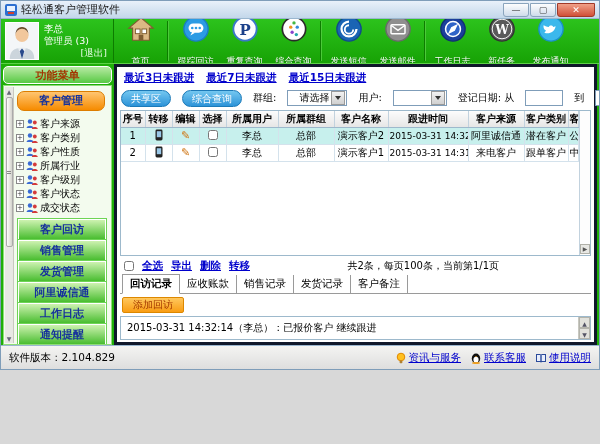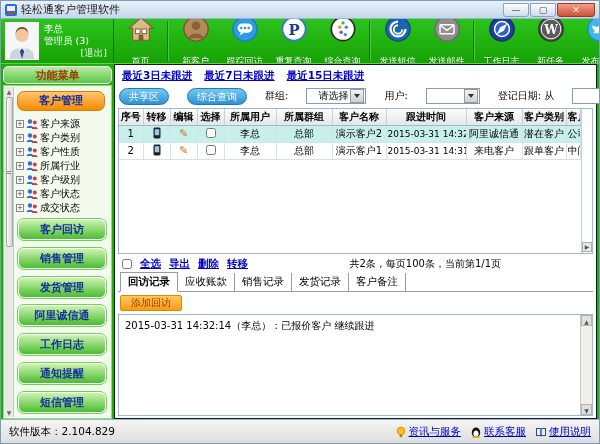--- a/index.html
+++ b/index.html
@@ -1,17 +1,17 @@
 <!DOCTYPE html>
 <html><head>
 <meta charset="utf-8">
 <style>
   * { margin:0; padding:0; box-sizing:border-box; }
   body { font-family:"DejaVu Sans","Liberation Sans",sans-serif; background:#d8d8d8; }
-  .window { width:600px; height:444px; border:1px solid #7f9db9; background:#1fae08; display:flex; flex-direction:column; overflow:hidden; }
+  .window { width:600px; height:370px; border:1px solid #7f9db9; background:#1fae08; display:flex; flex-direction:column; overflow:hidden; }
 
   
   .titlebar { height:18px; background:linear-gradient(#e9f1fa,#c3d7ea); display:flex; align-items:center; padding:0 4px; border-bottom:1px solid #9ab6cf; flex:none; }
   .title-icon { width:12px; height:12px; margin-right:4px; flex:none; }
   .title-text { font-size:11px; color:#1a1a1a; flex:1; white-space:nowrap; overflow:hidden; }
   .win-controls { display:flex; gap:1px; }
   .win-btn { width:26px; height:14px; font-size:9px; line-height:13px; text-align:center; border:1px solid #8aa4bd; border-radius:0 0 3px 3px; background:linear-gradient(#fdfdfd,#cfdceb); color:#444; cursor:default; }
   .win-btn.close { background:linear-gradient(#f0a088,#d05038); color:#fff; border-color:#a03828; width:38px; }
 
   
@@ -38,27 +38,27 @@
   .side-scroll .arr { height:9px; line-height:9px; flex:none; }
   .side-thumb { width:7px; height:150px; background:linear-gradient(90deg,#fdfdfd,#d4d4cc); border:1px solid #aaa; border-radius:2px; margin:1px 0; display:flex; align-items:center; justify-content:center; }
   .side-thumb i { display:block; width:4px; border-top:1px solid #888; border-bottom:1px solid #888; height:3px; }
   .side-scroll .spacer { flex:1; }
   .orange-btn { height:20px; flex:none; margin:1px 3px 6px 1px; background:linear-gradient(#ffc571,#f68b00); border:1px solid #dd7d00; border-radius:7px; font-size:11px; font-weight:bold; color:#16329c; text-align:center; line-height:18px; cursor:pointer; }
   .tree { flex:none; margin-bottom:4px; }
   .tree-item { display:flex; align-items:center; height:14px; font-size:10px; color:#000; cursor:pointer; white-space:nowrap; }
   .tree-exp { width:8px; height:8px; border:1px solid #888; background:#fff; font-size:7px; line-height:6px; text-align:center; color:#333; margin-right:2px; flex:none; }
   .tree-ico { width:12px; height:12px; margin-right:2px; flex:none; }
   .menu-buttons { flex:1; display:flex; flex-direction:column; justify-content:space-between; padding-bottom:3px; min-height:0; }
-  .green-btn { height:21px; flex:none; background:linear-gradient(#cdf2b0,#49bd30); border:1px solid #ffffff; outline:1px solid #6ed455; border-radius:6px; font-size:11px; font-weight:bold; color:#16329c; text-align:center; line-height:19px; cursor:pointer; margin:0 2px; }
-
-  
-  .main { flex:1; background:#fff; border:1px solid #0f172a; margin:0 2px 0 0; display:flex; flex-direction:column; min-width:0; min-height:0; padding:2px 3px; }
+  .green-btn { height:21px; flex:none; background:linear-gradient(#cdf2b0,#49bd30); border:1px solid #ffffff; outline:1px solid #6ed455; border-radius:0; font-size:11px; font-weight:bold; color:#16329c; text-align:center; line-height:19px; cursor:pointer; margin:0 2px; }
+
+  
+  .main { flex:1; background:#fff; border:3px solid #0f172a; margin:0 2px 0 0; display:flex; flex-direction:column; min-width:0; min-height:0; padding:2px 3px; }
   .quick-links { height:17px; flex:none; display:flex; gap:12px; align-items:center; padding:1px 4px 0; }
   .quick-links a { font-size:10.5px; font-weight:bold; color:#0000cc; text-decoration:underline; white-space:nowrap; }
-  .filter-row { height:24px; flex:none; display:flex; align-items:center; gap:18px; padding:0 1px; white-space:nowrap; }
+  .filter-row { height:24px; flex:none; display:flex; align-items:center; gap:11px; padding:0 1px; white-space:nowrap; }
   .pill { height:17px; padding:0 9px; background:linear-gradient(#74c7f0,#2d93d8); border:1px solid #1c7ab8; border-radius:9px; color:#fff; font-size:10px; line-height:15px; cursor:pointer; flex:none; }
   .flabel { font-size:10px; color:#000; flex:none; }
   .fselect { height:16px; border:1px solid #7f9db9; background:#fff; display:flex; align-items:center; flex:none; cursor:pointer; }
   .fselect .sel-text { font-size:10px; padding:0 2px; overflow:hidden; white-space:nowrap; flex:1;text-align:right; }
   .fselect .sel-btn { width:14px; height:14px; margin:0 1px 0 0; background:linear-gradient(#f2f2f2,#d0d0d0); border:1px solid #9a9a9a; display:flex; align-items:center; justify-content:center; flex:none; }
   .fselect .sel-btn::after { content:""; border:3px solid transparent; border-top:4px solid #333; margin-top:3px; }
   .ftext { height:16px; border:1px solid #7f9db9; background:#fff; font-size:10px; padding:0 2px; flex:none; font-family:inherit; }
 
   
   .table-wrap { height:146px; flex:none; border:1px solid #9db9cc; position:relative; overflow:hidden; display:flex; }
@@ -138,30 +138,20 @@
             <svg viewBox="0 0 30 30">
               <path d="M15 3 L28 14 H24 V27 H6 V14 H2 Z" fill="#dcb985" stroke="#7d5c30" stroke-width="1.2"></path>
               <rect x="9" y="15" width="5" height="5" fill="#fff" stroke="#7d5c30"></rect>
               <rect x="16" y="15" width="5" height="5" fill="#fff" stroke="#7d5c30"></rect>
               <rect x="12.5" y="21" width="5" height="6" fill="#7d5c30"></rect>
             </svg>
           </span>
         <span class="tb-label">首页</span>
       </div>
       <div class="tb-sep"></div>
-      <div class="tb-item">
-        <span class="tb-icon">
-            <svg viewBox="0 0 30 30">
-              <circle cx="15" cy="15" r="13" fill="#b48a5c" stroke="#7a5530" stroke-width="1.5"></circle>
-              <circle cx="15" cy="11.5" r="4.5" fill="#8a6038"></circle>
-              <path d="M6.5 25 c2.5-7 14.5-7 17 0 z" fill="#8a6038"></path>
-            </svg>
-          </span>
-        <span class="tb-label">新客户</span>
-      </div>
       <div class="tb-item">
         <span class="tb-icon">
             <svg viewBox="0 0 30 30">
               <circle cx="15" cy="15" r="13" fill="#2b9be4" stroke="#1a7ec0" stroke-width="1.5"></circle>
               <rect x="7" y="9" width="16" height="10" rx="5" fill="#fff"></rect>
               <path d="M11 18 l-2 4 5-3 z" fill="#fff"></path>
               <circle cx="11" cy="14" r="1.4" fill="#2b9be4"></circle>
               <circle cx="15" cy="14" r="1.4" fill="#2b9be4"></circle>
               <circle cx="19" cy="14" r="1.4" fill="#2b9be4"></circle>
             </svg>

